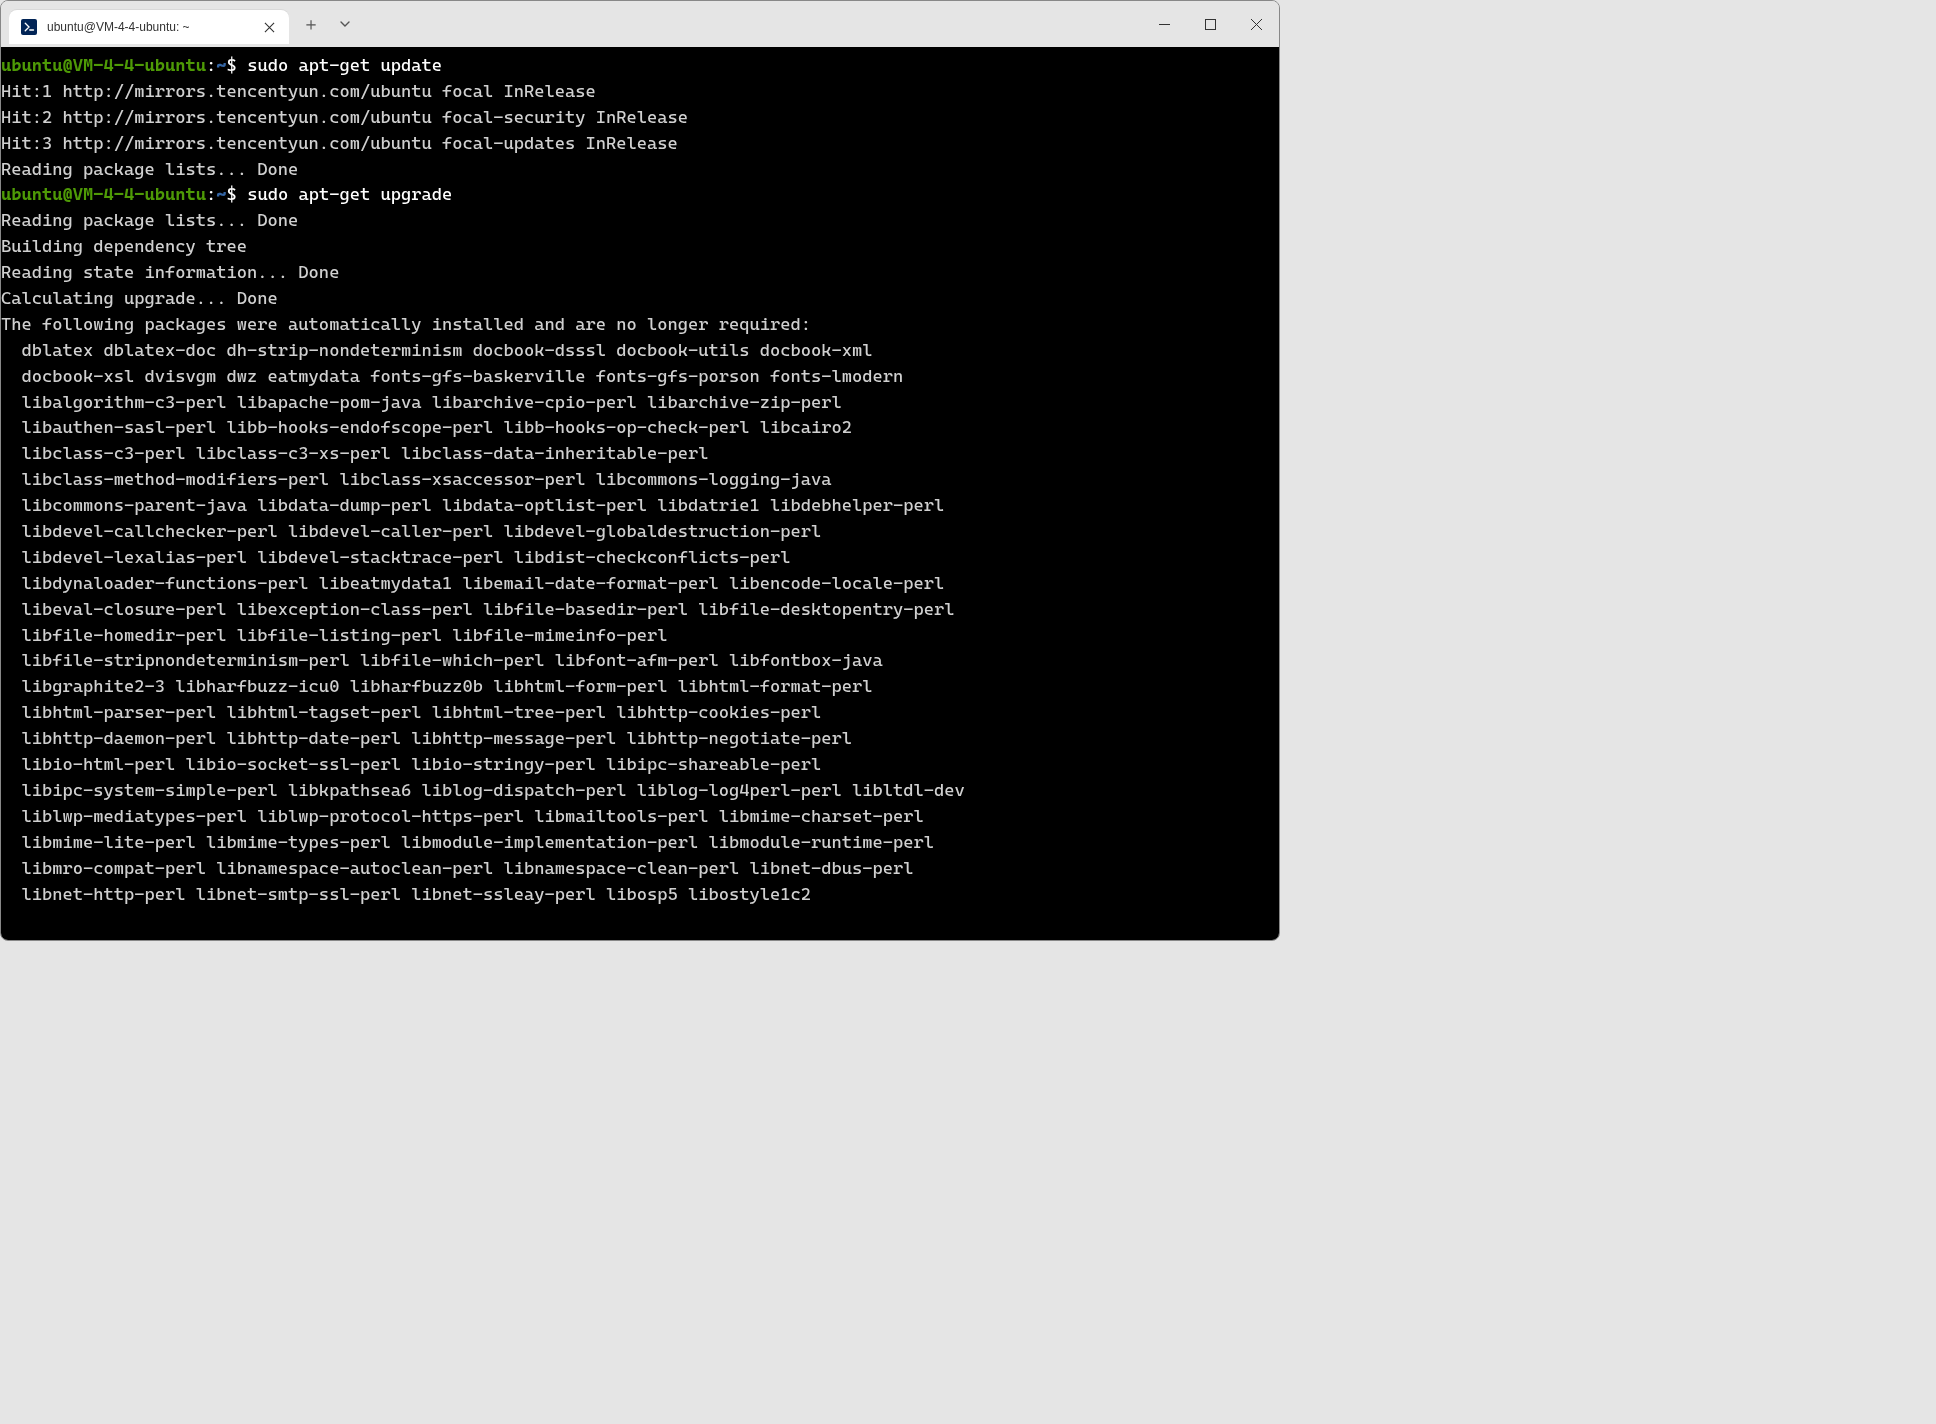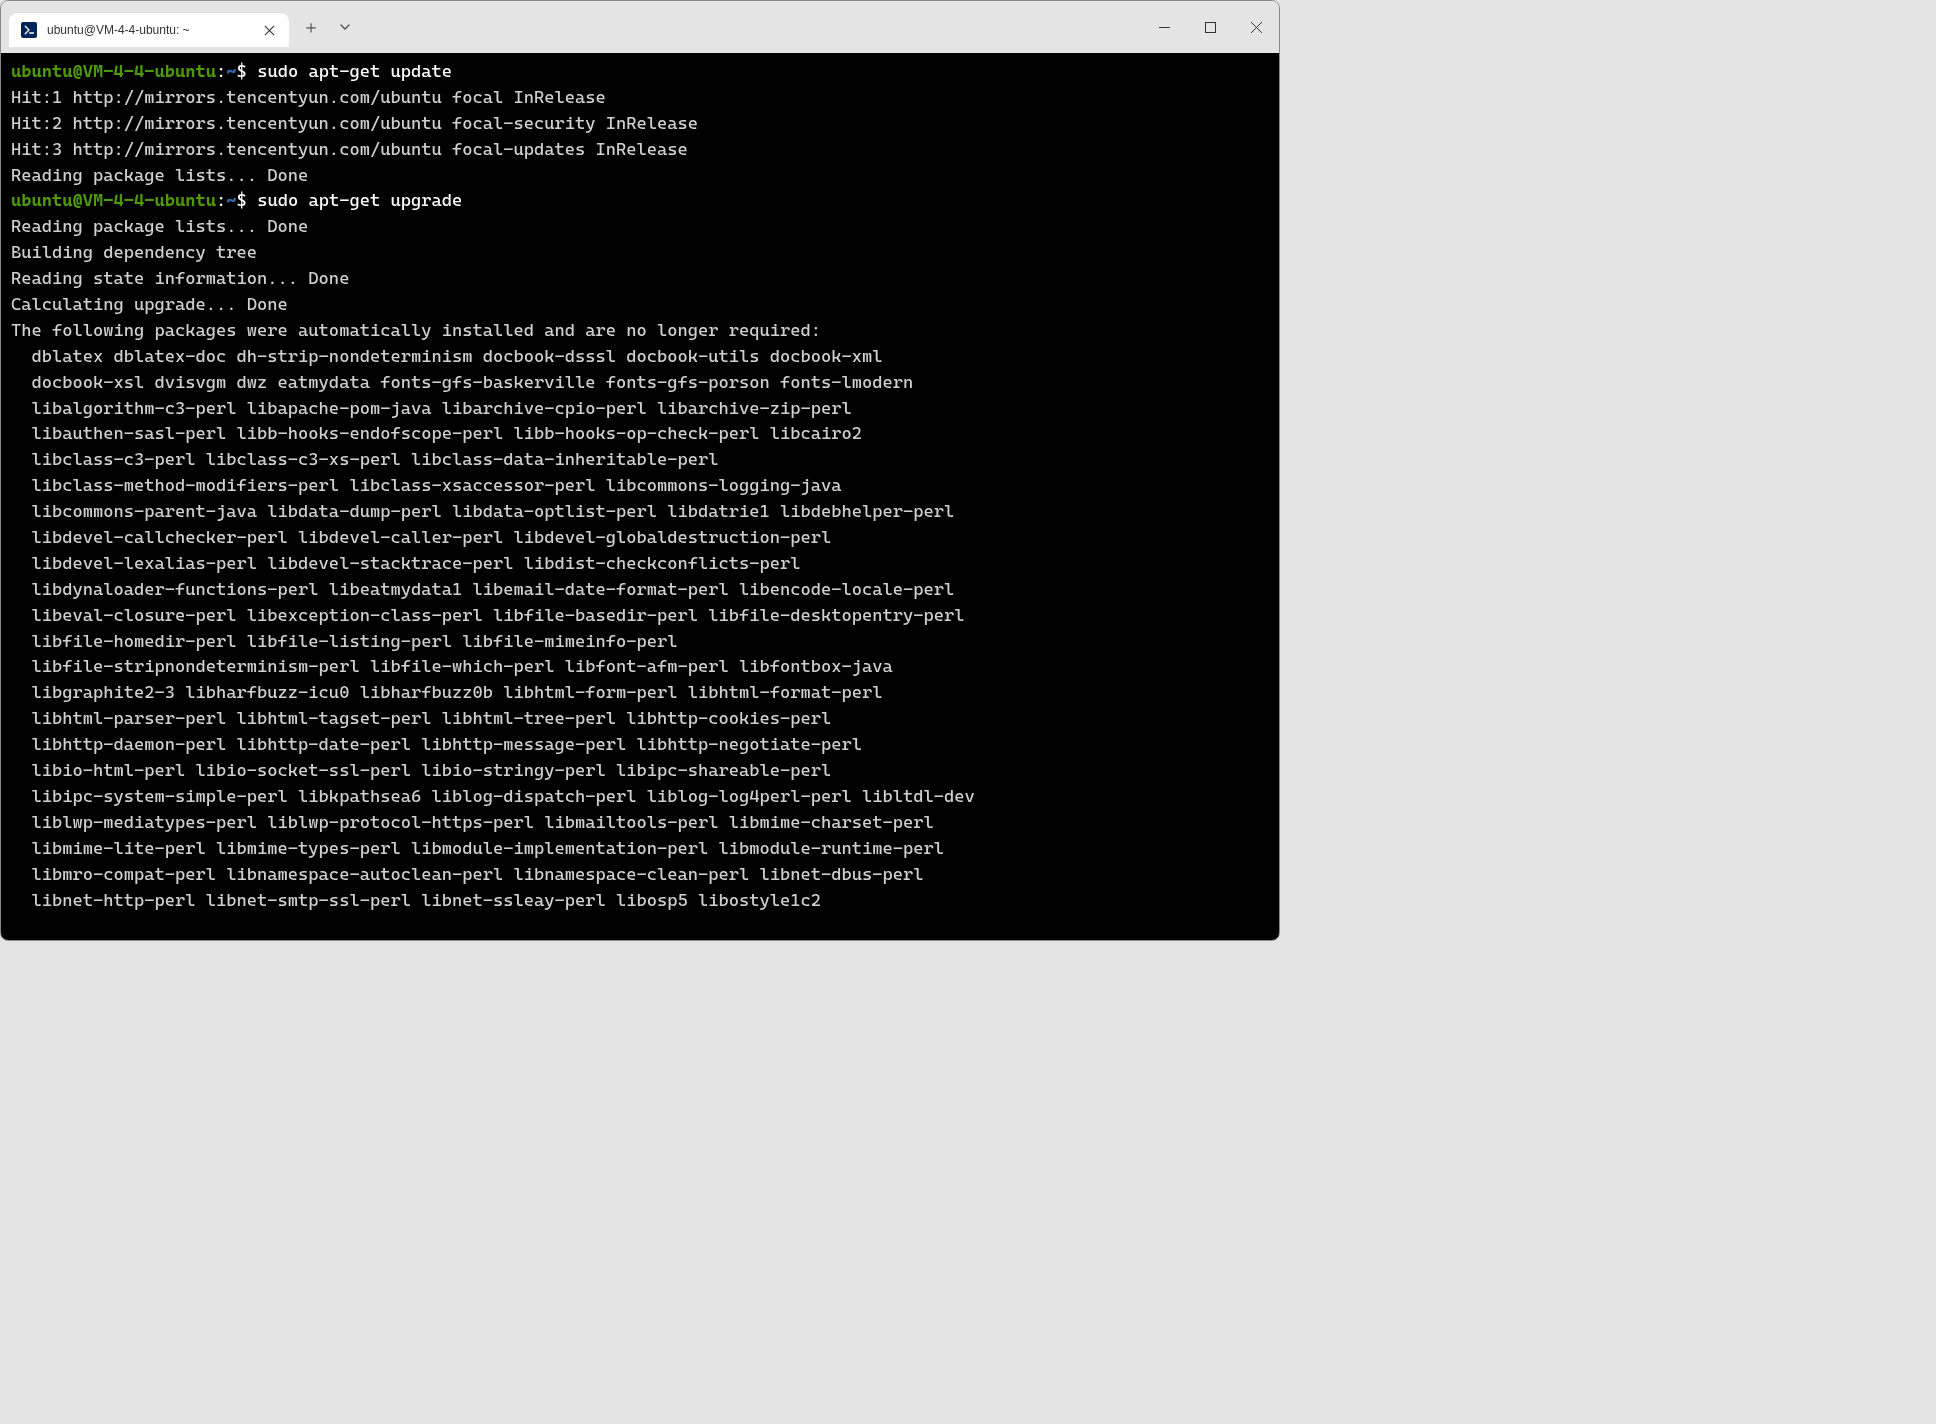--- a/index.html
+++ b/index.html
@@ -10,21 +10,21 @@
     body {
       font-family: 'Segoe UI', Tahoma, sans-serif;
       background: #e5e5e5;
       width: 1280px;
       height: 941px;
       overflow: hidden;
       border: 1px solid #888;
       border-radius: 8px;
     }
     .titlebar {
-      height: 52px;
+      height: 46px;
       background: #e5e5e5;
       display: flex;
       align-items: center;
       justify-content: space-between;
       padding: 0;
     }
     .tabs-area {
       display: flex;
       align-items: center;
       height: 100%;
@@ -111,21 +111,21 @@
     .win-btn svg {
       width: 11px;
       height: 11px;
     }
     .terminal {
       background: #000;
       color: #fff;
       font-family: 'Cascadia Mono', 'Consolas', monospace;
       font-size: 17.5px;
       line-height: 1.48;
-      padding: 6px 10px;
+      padding: 6px 0;
       height: calc(100% - 40px);
       overflow: hidden;
       white-space: pre;
     }
     .prompt-user {
       color: #4e9a06;
       font-weight: bold;
     }
     .prompt-colon {
       color: #fff;

